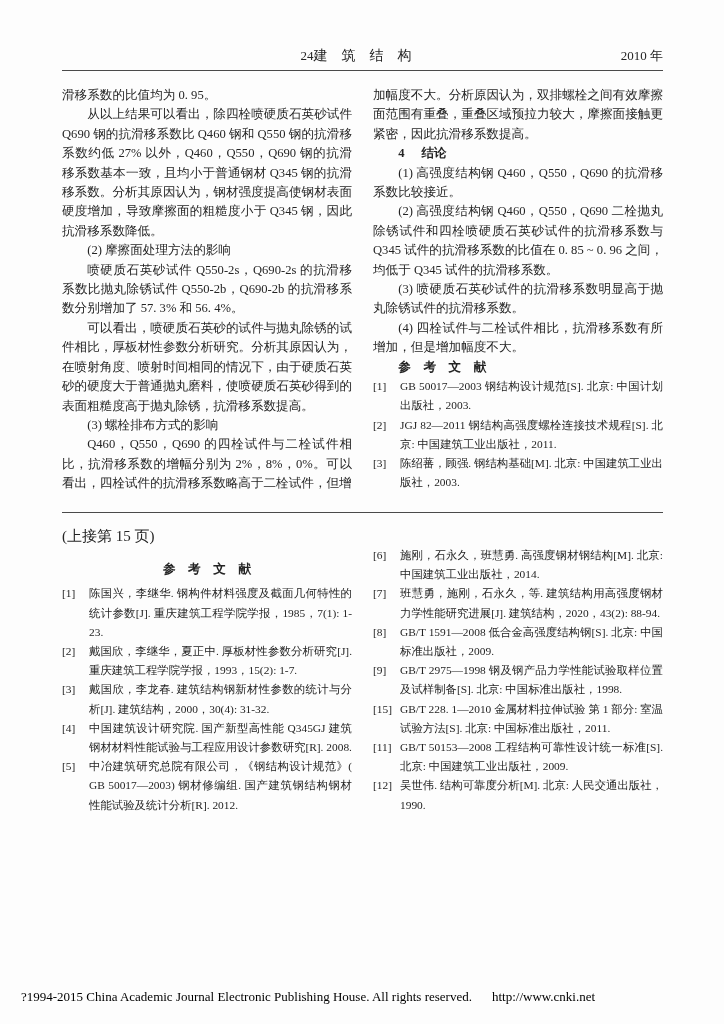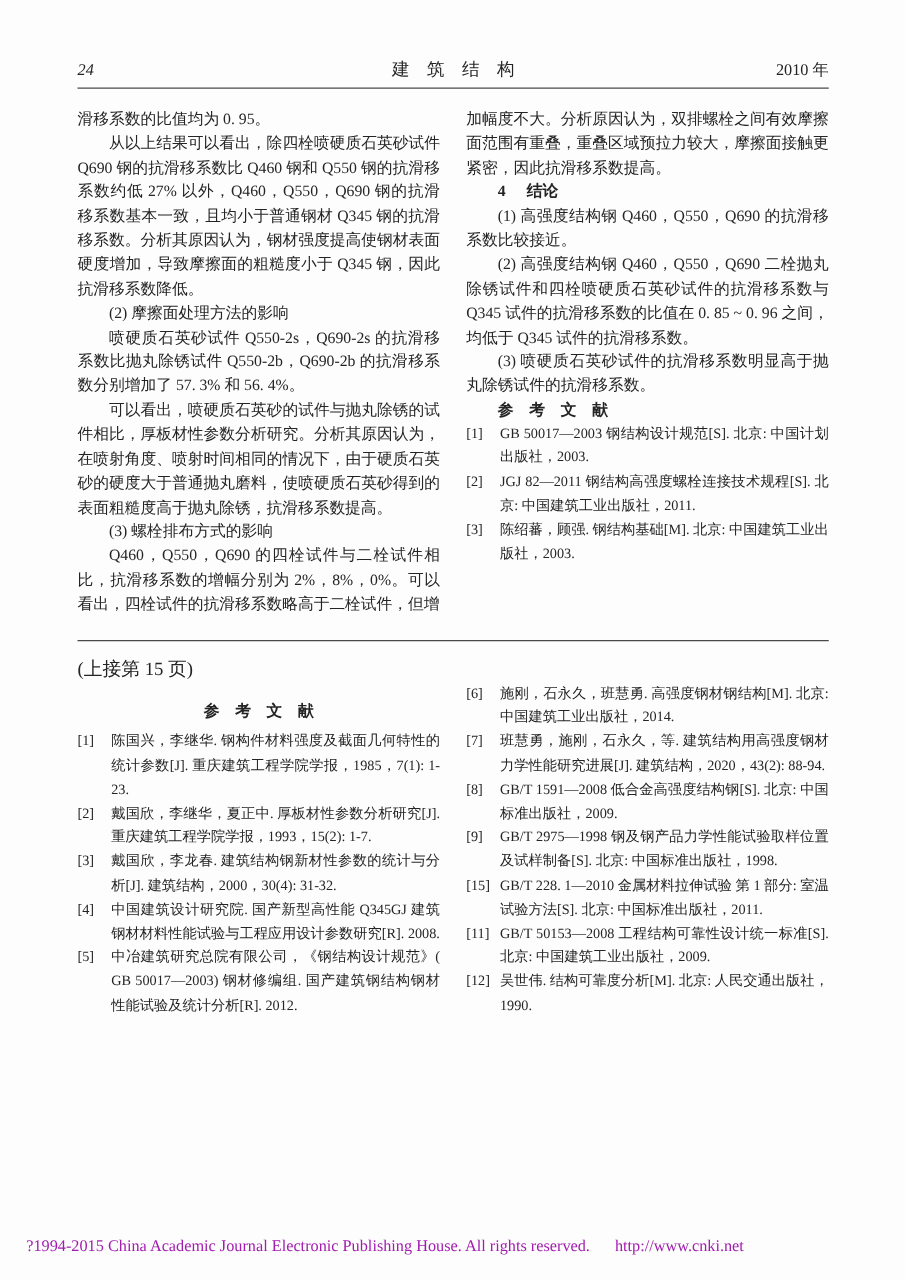--- a/index.html
+++ b/index.html
@@ -10,21 +10,21 @@
     overflow:hidden;
     font-family:"Liberation Serif","DejaVu Serif",serif;
     color:#242424;
   }
   
   .header {
     position:absolute; left:62px; top:47px; width:601px;
     display:grid; grid-template-columns:1fr auto 1fr; align-items:baseline;
     font-size:13px;
   }
-  .header .pg { text-align:left;font-style:italic; }
+  .header .pg { text-align:right; }
   .header .journal { font-size:14px; }
   .header .yr { text-align:right; }
   .rule {
     position:absolute; left:62px; top:70px; width:601px;
     border-top:1.4px solid #4a4a4a;
   }
   
   .top-cols { position:absolute; left:62px; top:86px; width:601px; display:flex; gap:21px; }
   .col { width:290px; }
   .body-text p { margin:0; font-size:12.6px; line-height:19.4px; text-align:justify; text-indent:2em; }
@@ -41,21 +41,21 @@
     border-top:1.4px solid #4a4a4a;
   }
   .bottom { position:absolute; left:62px; top:527px; width:601px; }
   .cont-note { margin:0; font-size:15px; line-height:19px; }
   .bottom-cols { display:flex; gap:21px; }
   .b-left .refs-h { margin:14px 0 5px; }
   .b-right { padding-top:0; }
   
   .footer {
     position:absolute; left:21px; top:989px;
-    font-size:13px; color:#a21caf; white-space:nowrap;
+    font-size:13px; color:#000000; white-space:nowrap;
   }
   .footer .url { margin-left:20px; }
 </style>
 </head>
 <body>
 
 <div class="page">
 
   <div class="header">
     <span class="pg">24</span>
@@ -75,20 +75,21 @@
       <p>(3) 螺栓排布方式的影响</p>
       <p>Q460，Q550，Q690 的四栓试件与二栓试件相比，抗滑移系数的增幅分别为 2%，8%，0%。可以看出，四栓试件的抗滑移系数略高于二栓试件，但增</p>
     </div>
 
     <div class="col body-text">
       <p class="cont">加幅度不大。分析原因认为，双排螺栓之间有效摩擦面范围有重叠，重叠区域预拉力较大，摩擦面接触更紧密，因此抗滑移系数提高。</p>
       <p class="sec-h"><span class="n">4</span><span class="t">结论</span></p>
       <p>(1) 高强度结构钢 Q460，Q550，Q690 的抗滑移系数比较接近。</p>
       <p>(2) 高强度结构钢 Q460，Q550，Q690 二栓抛丸除锈试件和四栓喷硬质石英砂试件的抗滑移系数与 Q345 试件的抗滑移系数的比值在 0. 85 ~ 0. 96 之间，均低于 Q345 试件的抗滑移系数。</p>
       <p>(3) 喷硬质石英砂试件的抗滑移系数明显高于抛丸除锈试件的抗滑移系数。</p>
+      <p>(4) 四栓试件与二栓试件相比，抗滑移系数有所增加，但是增加幅度不大。</p>
       <p class="refs-h">参　考　文　献</p>
       <div class="ref">
         <span class="ref-m">[1]</span>
         <span class="ref-t">GB 50017—2003 钢结构设计规范[S]. 北京: 中国计划出版社，2003.</span>
       </div>
       <div class="ref">
         <span class="ref-m">[2]</span>
         <span class="ref-t">JGJ 82—2011 钢结构高强度螺栓连接技术规程[S]. 北京: 中国建筑工业出版社，2011.</span>
       </div>
       <div class="ref">

